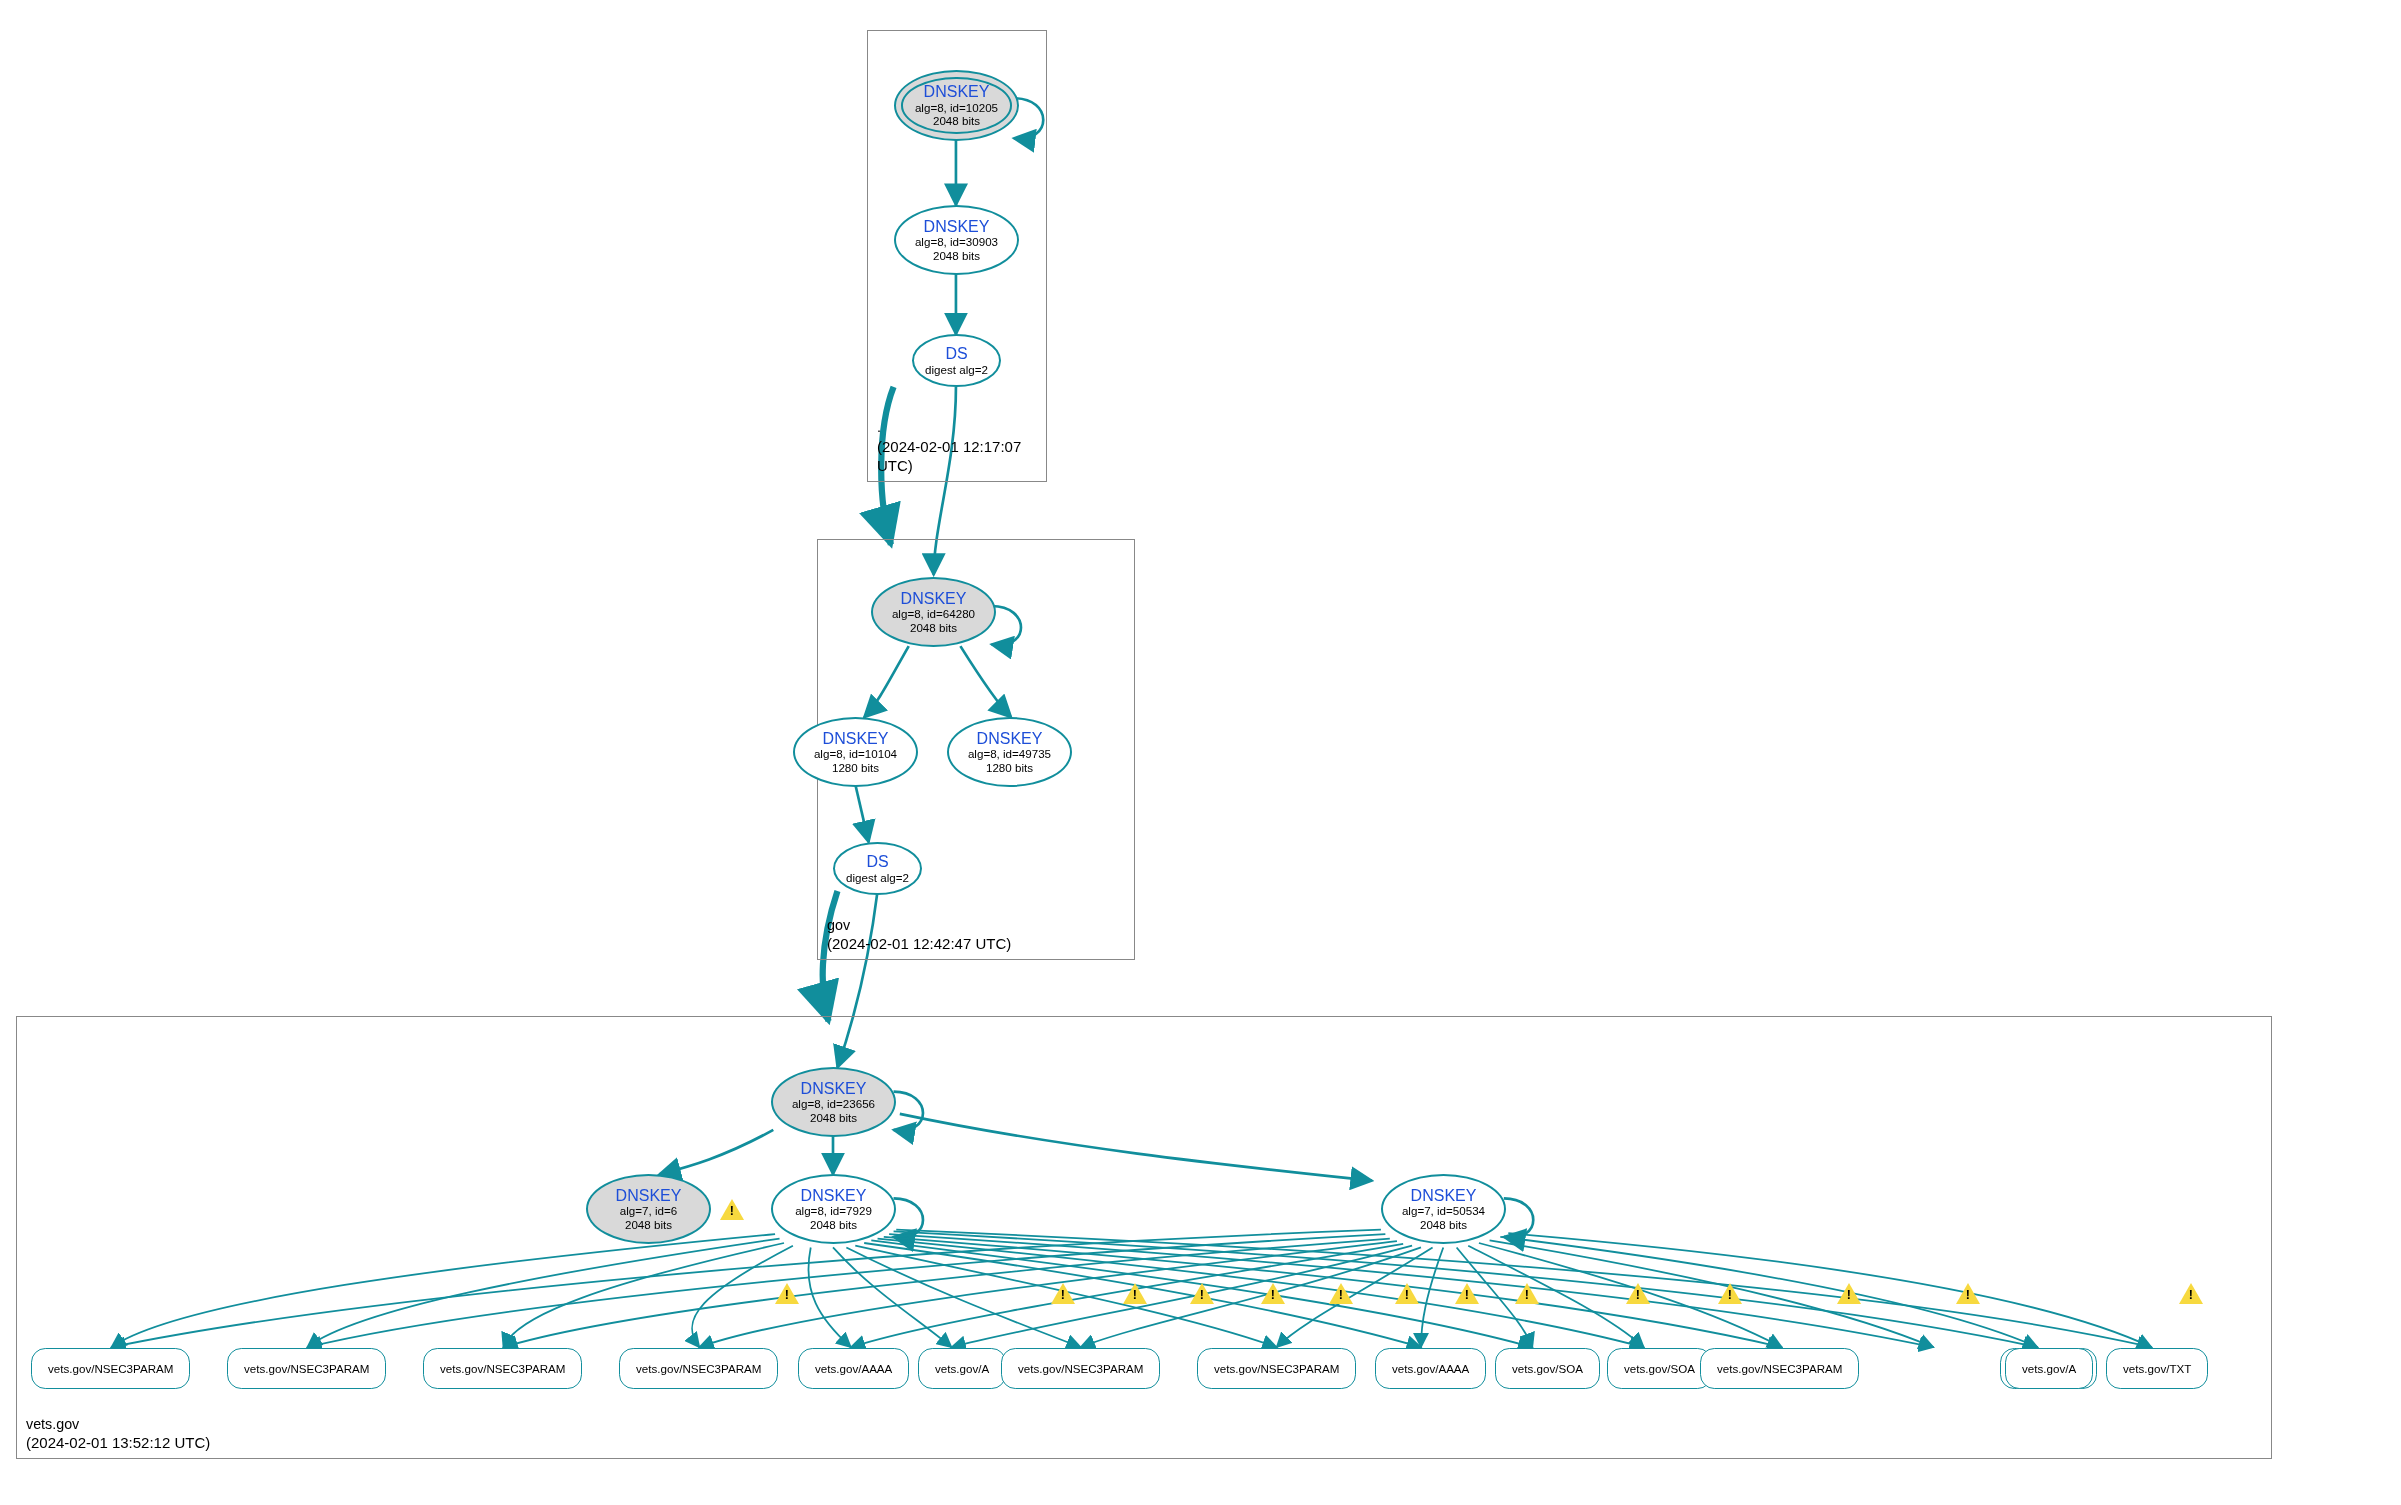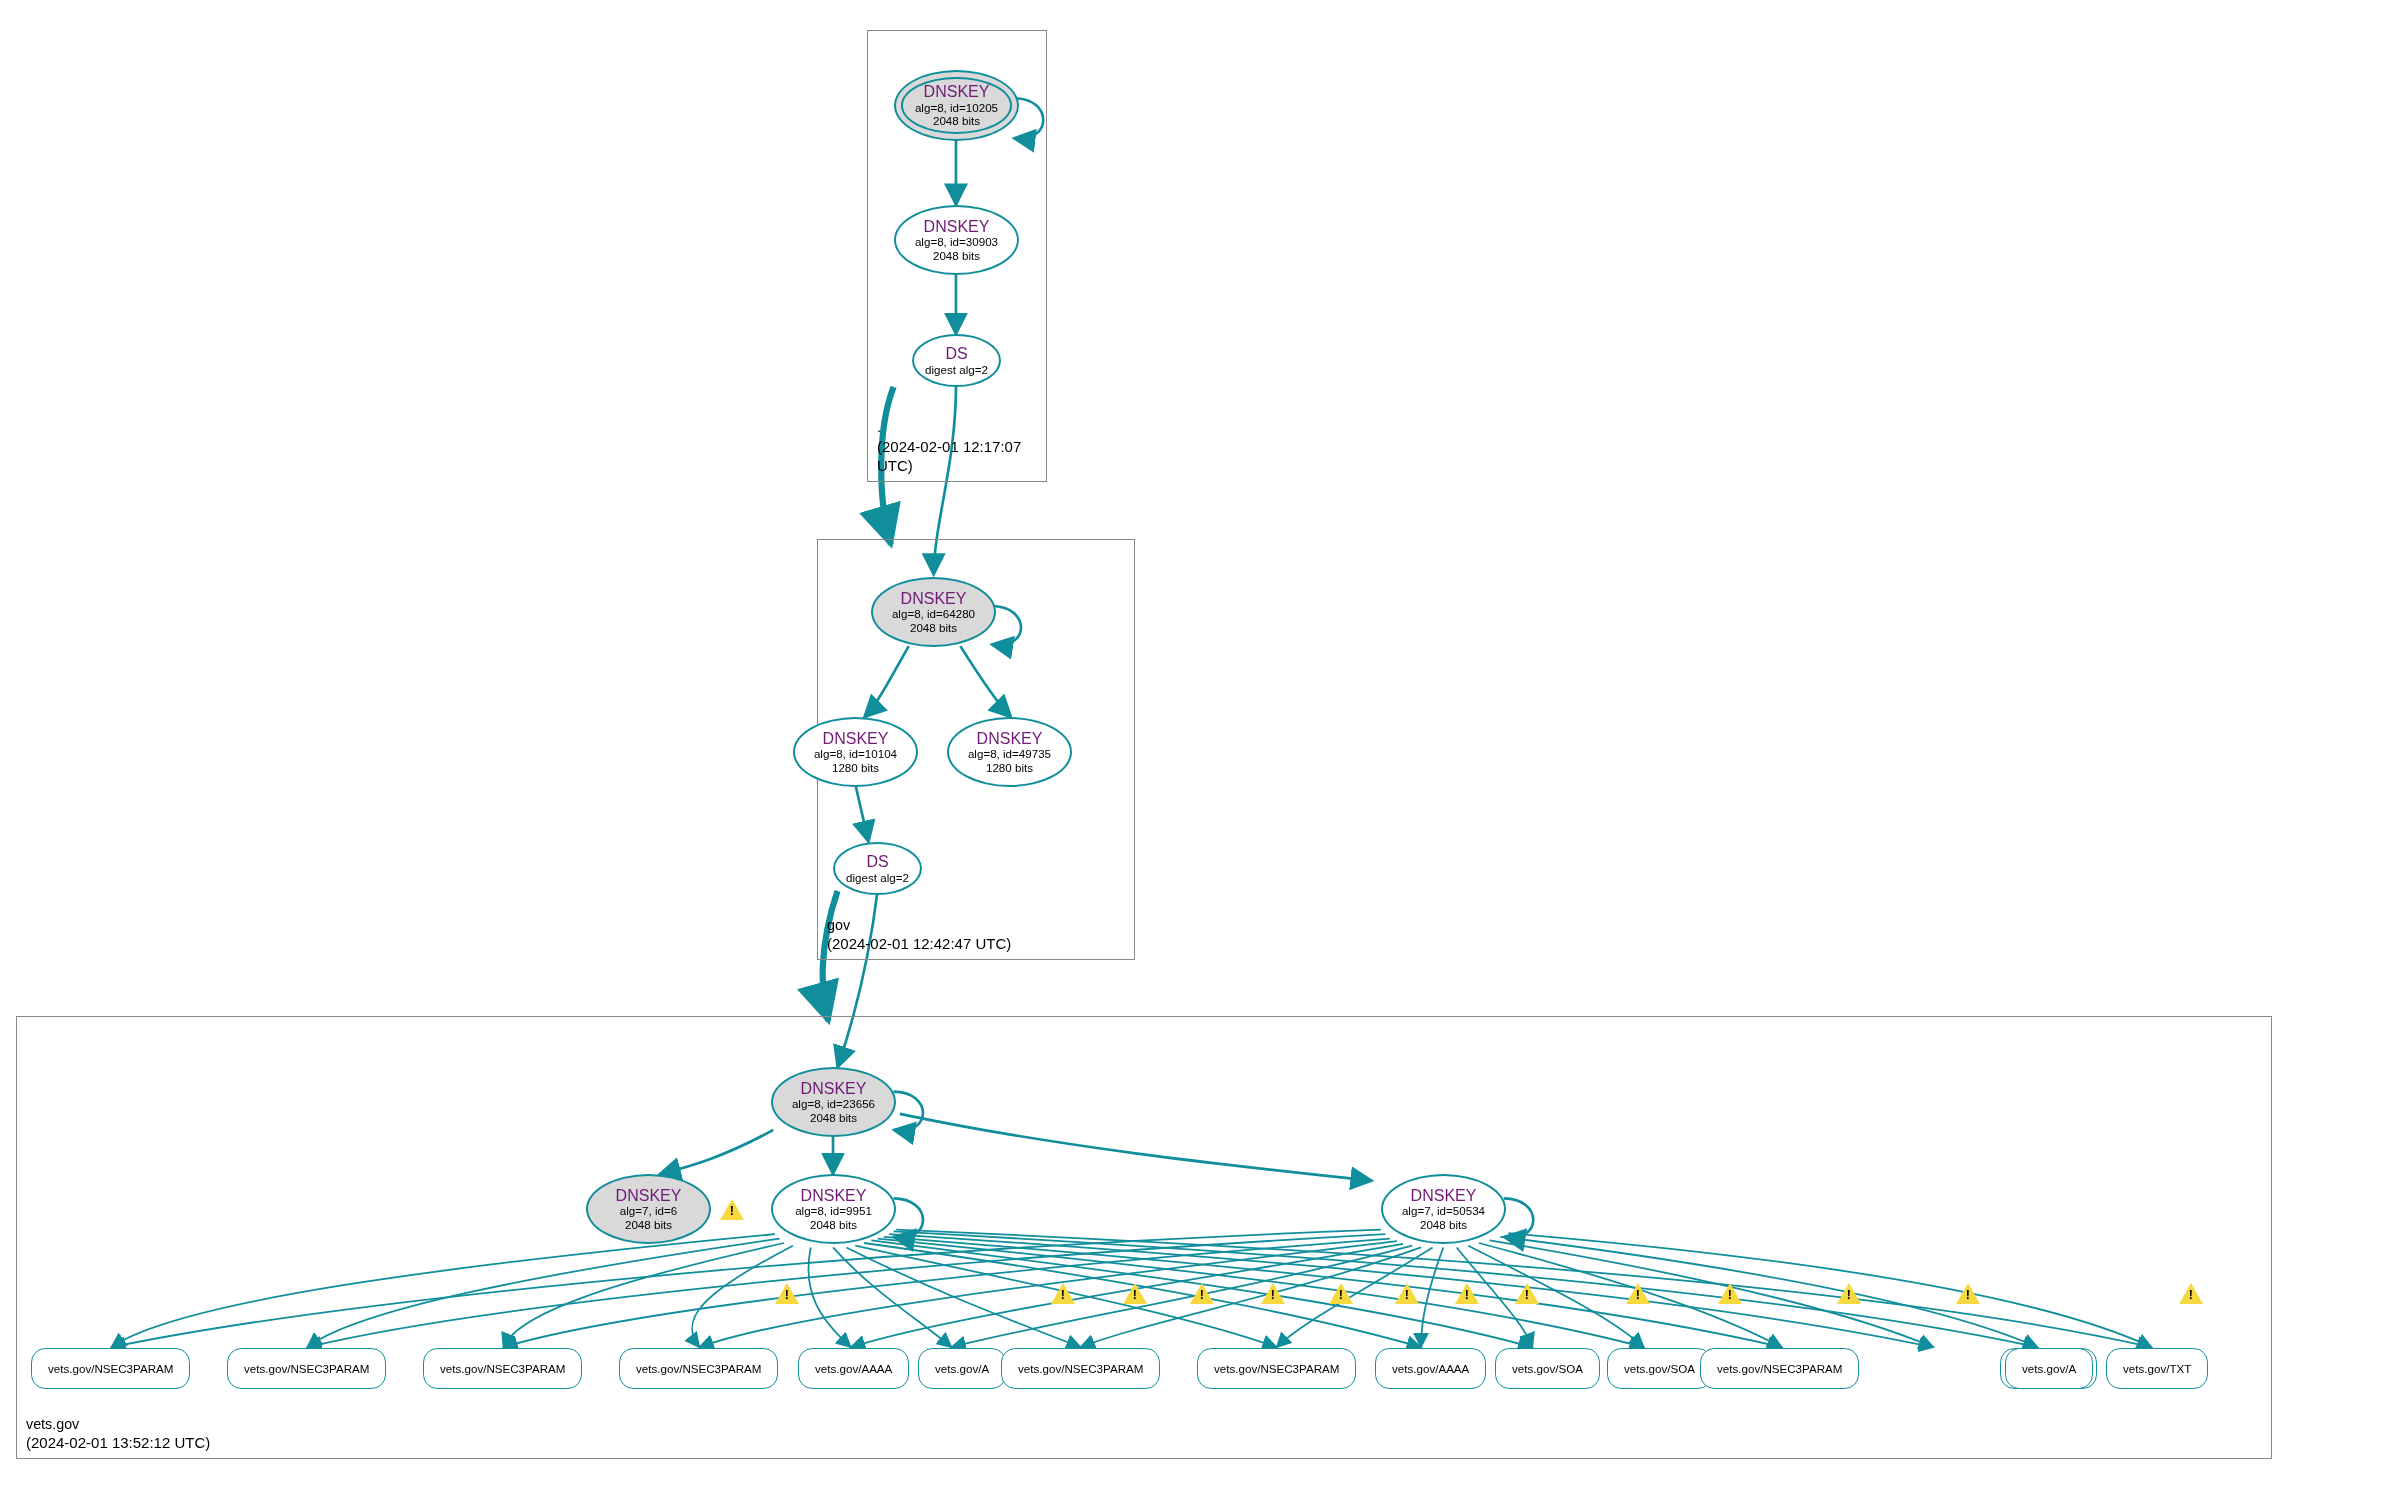--- a/index.html
+++ b/index.html
@@ -8,21 +8,21 @@
   .zone{position:absolute;border:0.9px solid #888;background:transparent;}
   .zone-label{position:absolute;left:9px;bottom:5.3px;font-size:14.3px;color:#000;line-height:1.3;}
   .zone-label .l1{font-size:14.3px;}
   .zone-label .l2{font-size:15px;}
   .node{position:absolute;display:flex;flex-direction:column;align-items:center;justify-content:center;text-align:center;box-sizing:border-box;}
   .ellipse{border:2.7px solid #118e9c;border-radius:50%;}
   .ellipse.double::after{content:"";position:absolute;left:5.3px;top:5.3px;right:5.3px;bottom:5.3px;border:2.7px solid #118e9c;border-radius:50%;pointer-events:none;}
   .ellipse.grey{background:#d9d9d9;}
   .ellipse.white{background:#fff;}
   .rrect{border:1.8px solid #118e9c;border-radius:14.3px;background:#fff;padding:0 16px;height:41px;}
-  .t1{font-size:16px;font-weight:400;color:#701a75;line-height:1.1;}
+  .t1{font-size:16px;font-weight:400;color:#1d4ed8;line-height:1.1;}
   .t2{font-size:11.6px;color:#000;line-height:1.15;}
   .warn{position:absolute;width:0;height:0;border-left:12.5px solid transparent;border-right:12.5px solid transparent;border-bottom:21.4px solid #f7d93f;}
   .warn::after{content:"!";position:absolute;left:-3.6px;top:5.3px;width:7.1px;text-align:center;font-size:12.5px;font-weight:bold;color:#000;}
 </style>
 </head>
 <body>
 <div id="canvas">
 
 <svg width="2401" height="1506" viewBox="0 0 2695 1690">
   <defs>
@@ -159,21 +159,21 @@
       <div class="t2">alg=8, id=23656</div>
       <div class="t2">2048 bits</div>
 </div>
 <div class="node ellipse grey" style="left:586px;top:1174px;width:125px;height:70px;">
   <div class="t1">DNSKEY</div>
       <div class="t2">alg=7, id=6</div>
       <div class="t2">2048 bits</div>
 </div>
 <div class="node ellipse white" style="left:771px;top:1174px;width:125px;height:70px;">
   <div class="t1">DNSKEY</div>
-      <div class="t2">alg=8, id=9951</div>
+      <div class="t2">alg=8, id=7929</div>
       <div class="t2">2048 bits</div>
 </div>
 <div class="node ellipse white" style="left:1381px;top:1174px;width:125px;height:70px;">
   <div class="t1">DNSKEY</div>
       <div class="t2">alg=7, id=50534</div>
       <div class="t2">2048 bits</div>
 </div>
 
 <div class="warn" style="left:720px;top:1199px;"></div>
 

